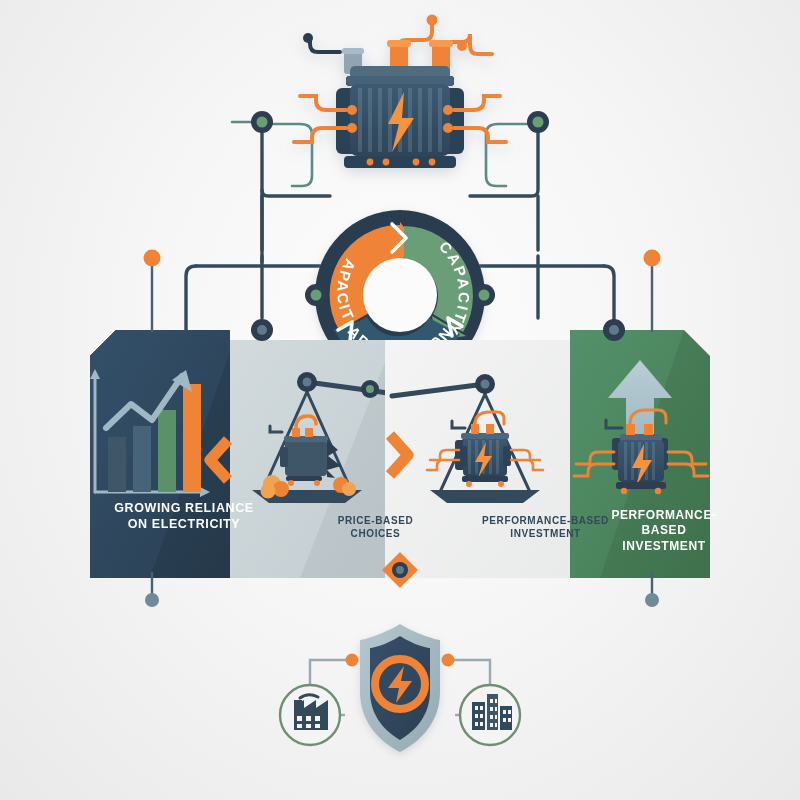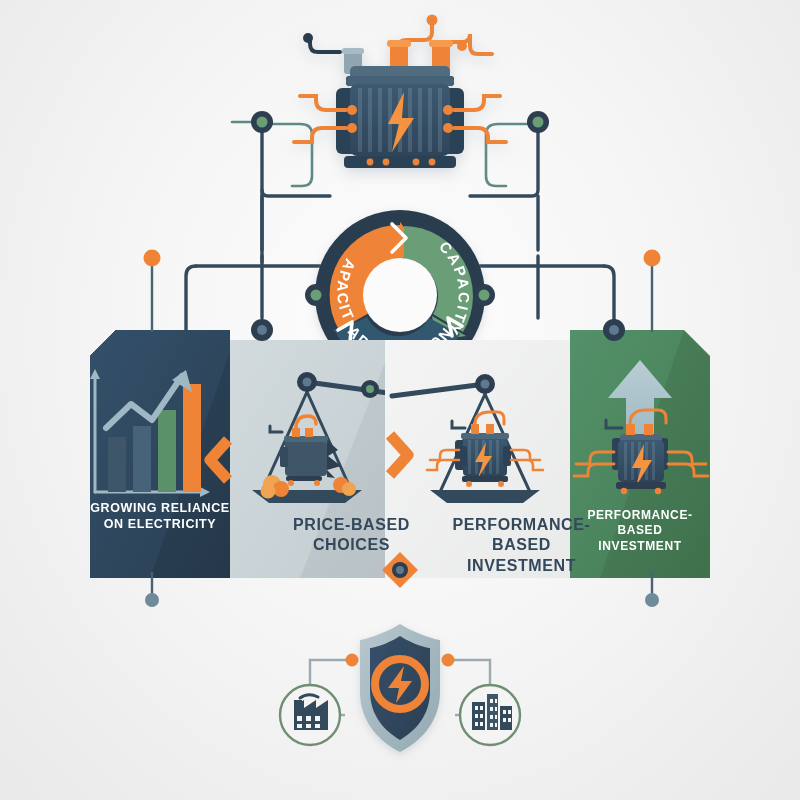--- a/index.html
+++ b/index.html
@@ -8,23 +8,24 @@
     font-family:"Liberation Sans", sans-serif;
     background:radial-gradient(ellipse at 50% 42%, #fdfdfd 0%, #f6f6f6 45%, #e9e9e9 100%);
   }
   #stage{position:relative;width:800px;height:800px;}
   svg.layer{position:absolute;left:0;top:0;width:800px;height:800px;}
   .lbl{
     position:absolute;text-align:center;
     font-family:"Liberation Sans", sans-serif;
     font-weight:bold;letter-spacing:.6px;line-height:1.28;
     text-transform:uppercase;
+    margin-left:24px;
   }
   .lbl.dark{color:#ffffff;font-size:12.5px;}
-  .lbl.onlight{color:#33485a;font-size:16px;padding-left:44px;}
+  .lbl.onlight{color:#33485a;font-size:10px;padding-left:44px;}
   .lbl.green{color:#ffffff;font-size:12px;}
   .ringtext{
     font-family:"Liberation Sans", sans-serif;
     font-weight:bold;font-size:15px;fill:#ffffff;letter-spacing:2.2px;
   }
 </style>
 </head>
 <body>
 
 <div id="stage">

